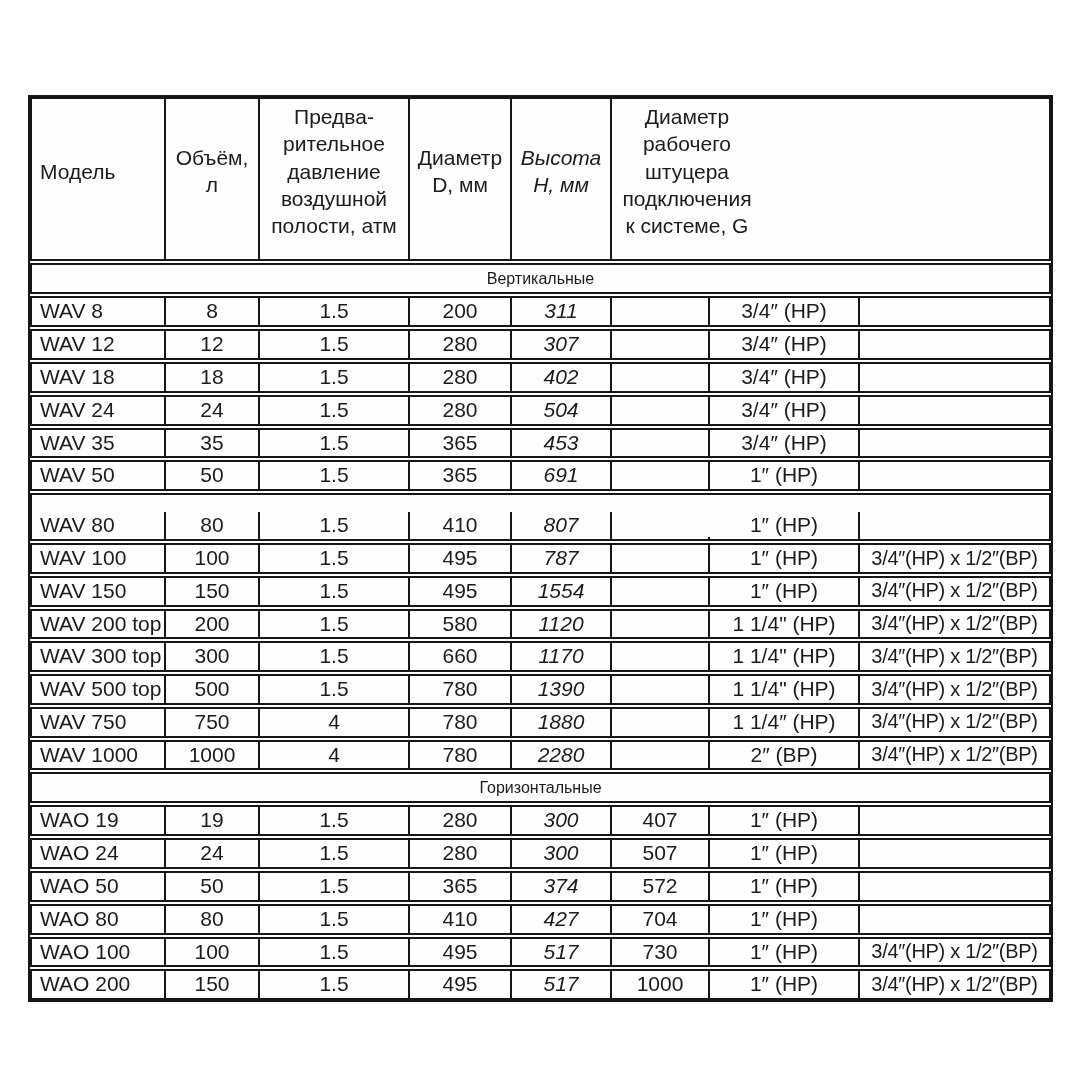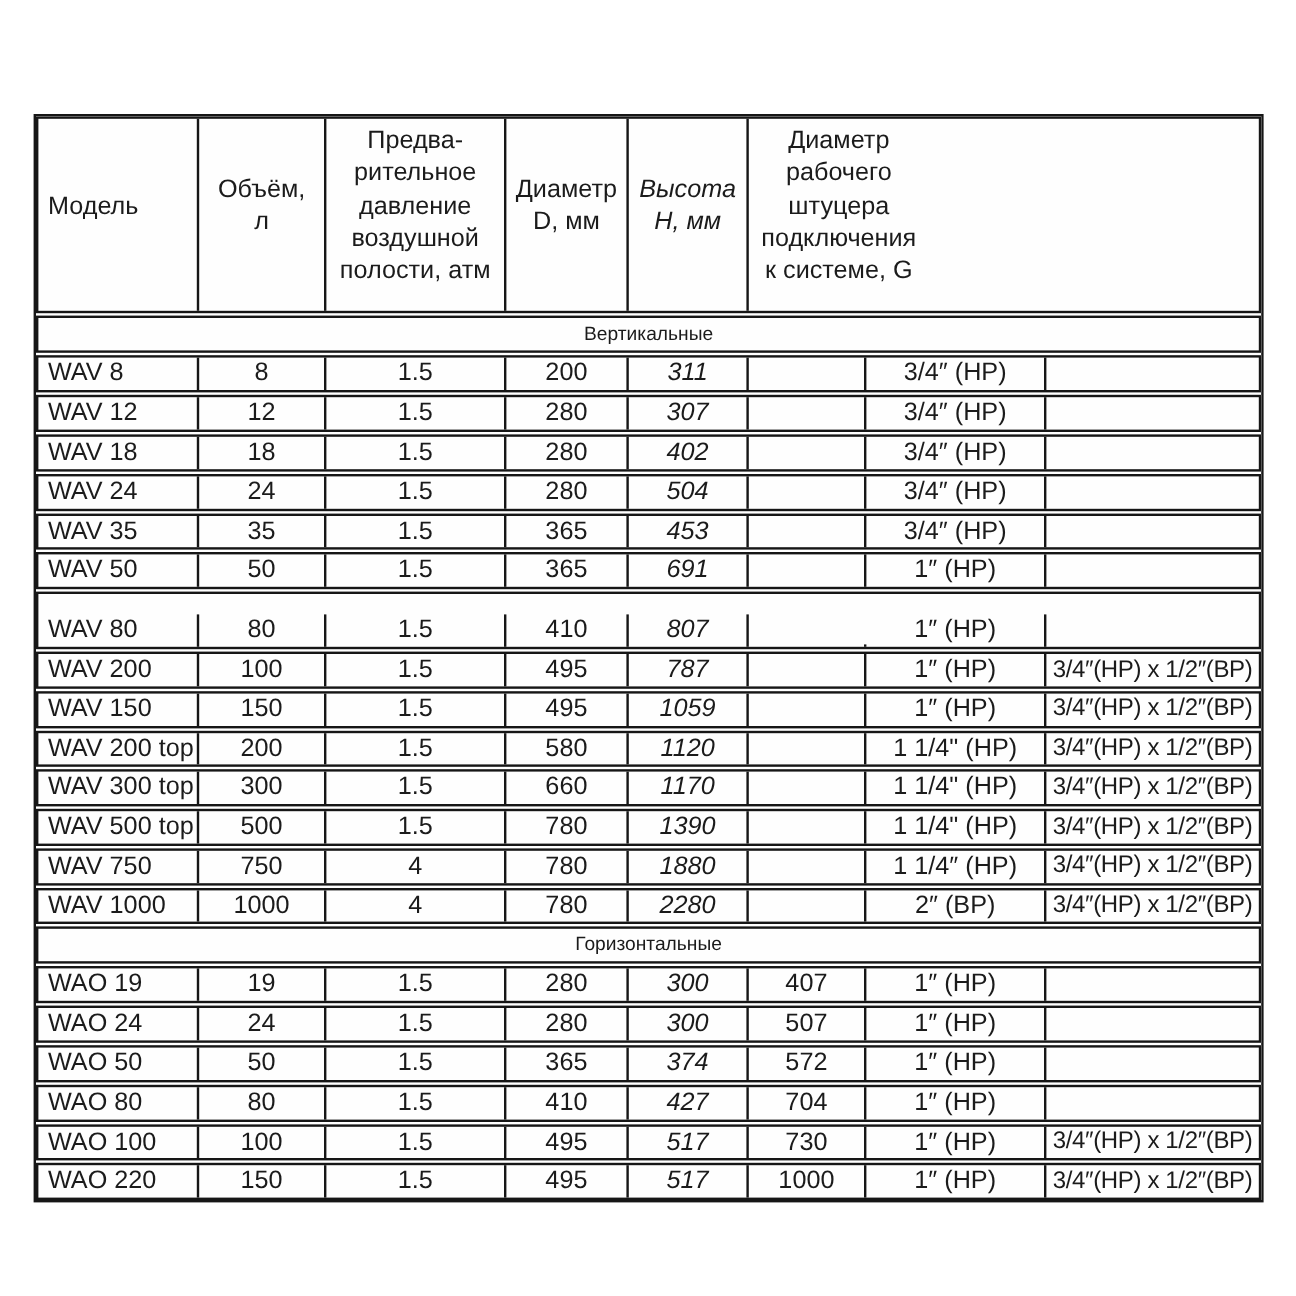--- a/index.html
+++ b/index.html
@@ -56,21 +56,21 @@
     padding: 1px 2px;
     color: #1b1b1b;
   }
   .cell:last-child { border-right: none; }
   .col-model {
     width: 134px;
     justify-content: flex-start;
     text-align: left;
     padding-left: 8px;
   }
-  .col-volume   { width: 106px; }
+  .col-volume   { width: 94px; }
   .col-pressure { width: 150px; }
   .col-d        { width: 102px; }
   .col-h        { width: 100px; font-style: italic; }
   .col-l        { width: 98px; }
   .col-g        { width: 150px; }
   .col-g1       { flex: 1 1 auto; font-size: 20px; letter-spacing: -0.3px; }
   .hcell {
     white-space: pre-line;
     font-size: 21px;
     line-height: 1.3;
@@ -176,35 +176,35 @@
         <div class="cell col-model">WAV 80</div>
         <div class="cell col-volume">80</div>
         <div class="cell col-pressure">1.5</div>
         <div class="cell col-d">410</div>
         <div class="cell col-h">807</div>
         <div class="cell col-l"></div>
         <div class="cell col-g">1″ (НР)</div>
         <div class="cell col-g1"></div>
       </div>
       <div class="row">
-        <div class="cell col-model">WAV 200</div>
+        <div class="cell col-model">WAV 100</div>
         <div class="cell col-volume">100</div>
         <div class="cell col-pressure">1.5</div>
         <div class="cell col-d">495</div>
         <div class="cell col-h">787</div>
         <div class="cell col-l"></div>
         <div class="cell col-g">1″ (НР)</div>
         <div class="cell col-g1">3/4″(НР) x 1/2″(ВР)</div>
       </div>
       <div class="row">
         <div class="cell col-model">WAV 150</div>
         <div class="cell col-volume">150</div>
         <div class="cell col-pressure">1.5</div>
         <div class="cell col-d">495</div>
-        <div class="cell col-h">1059</div>
+        <div class="cell col-h">1554</div>
         <div class="cell col-l"></div>
         <div class="cell col-g">1″ (НР)</div>
         <div class="cell col-g1">3/4″(НР) x 1/2″(ВР)</div>
       </div>
       <div class="row">
         <div class="cell col-model">WAV 200 top</div>
         <div class="cell col-volume">200</div>
         <div class="cell col-pressure">1.5</div>
         <div class="cell col-d">580</div>
         <div class="cell col-h">1120</div>
@@ -299,21 +299,21 @@
         <div class="cell col-model">WAO 100</div>
         <div class="cell col-volume">100</div>
         <div class="cell col-pressure">1.5</div>
         <div class="cell col-d">495</div>
         <div class="cell col-h">517</div>
         <div class="cell col-l">730</div>
         <div class="cell col-g">1″ (НР)</div>
         <div class="cell col-g1">3/4″(НР) x 1/2″(ВР)</div>
       </div>
       <div class="row">
-        <div class="cell col-model">WAO 220</div>
+        <div class="cell col-model">WAO 200</div>
         <div class="cell col-volume">150</div>
         <div class="cell col-pressure">1.5</div>
         <div class="cell col-d">495</div>
         <div class="cell col-h">517</div>
         <div class="cell col-l">1000</div>
         <div class="cell col-g">1″ (НР)</div>
         <div class="cell col-g1">3/4″(НР) x 1/2″(ВР)</div>
       </div>
     </div>
 </div>

